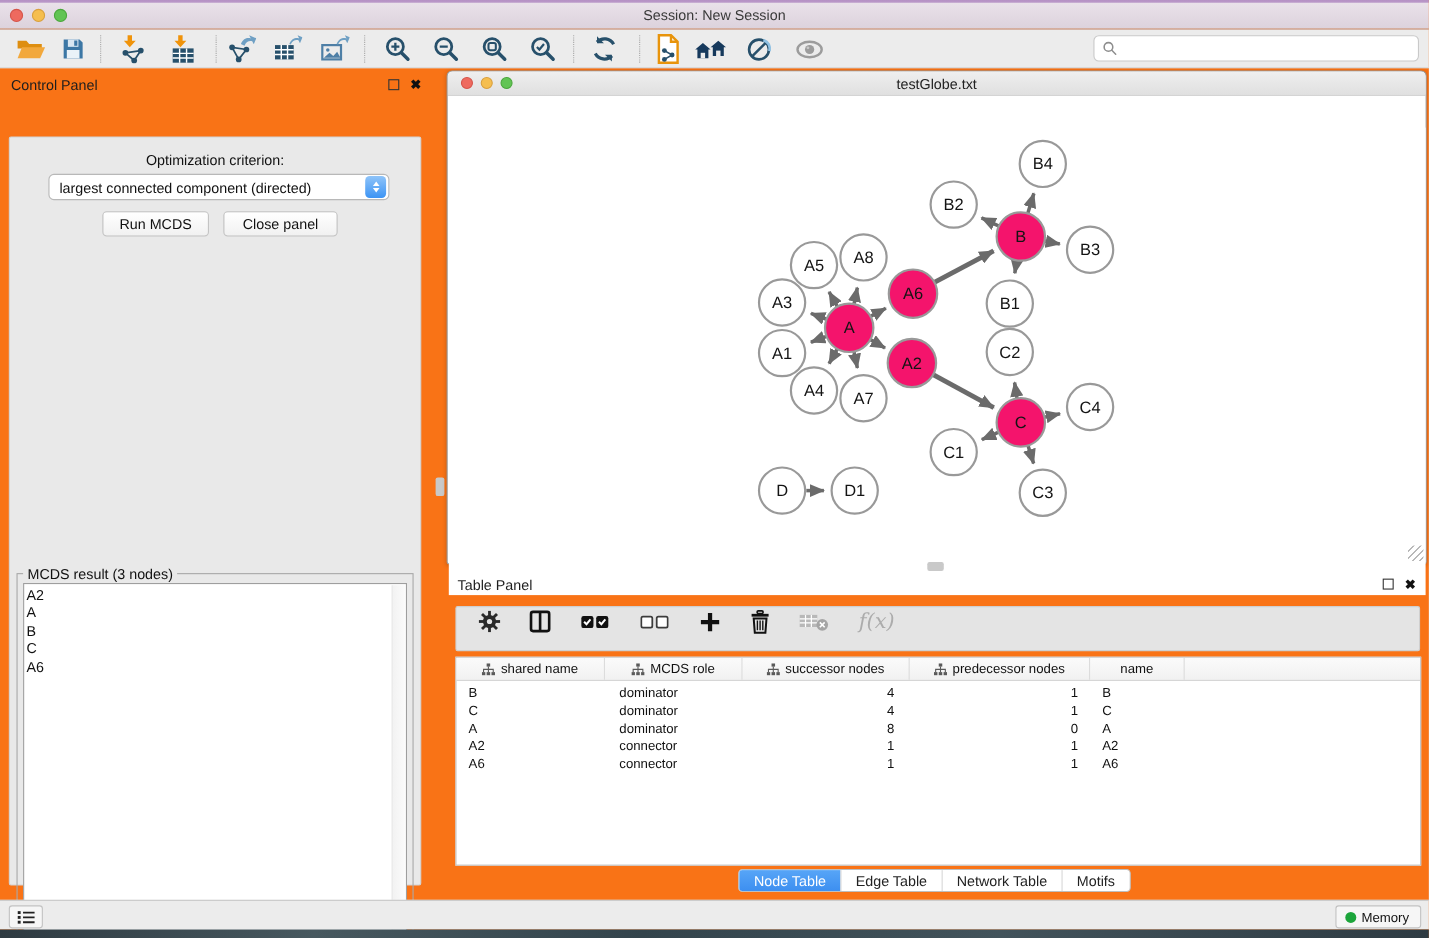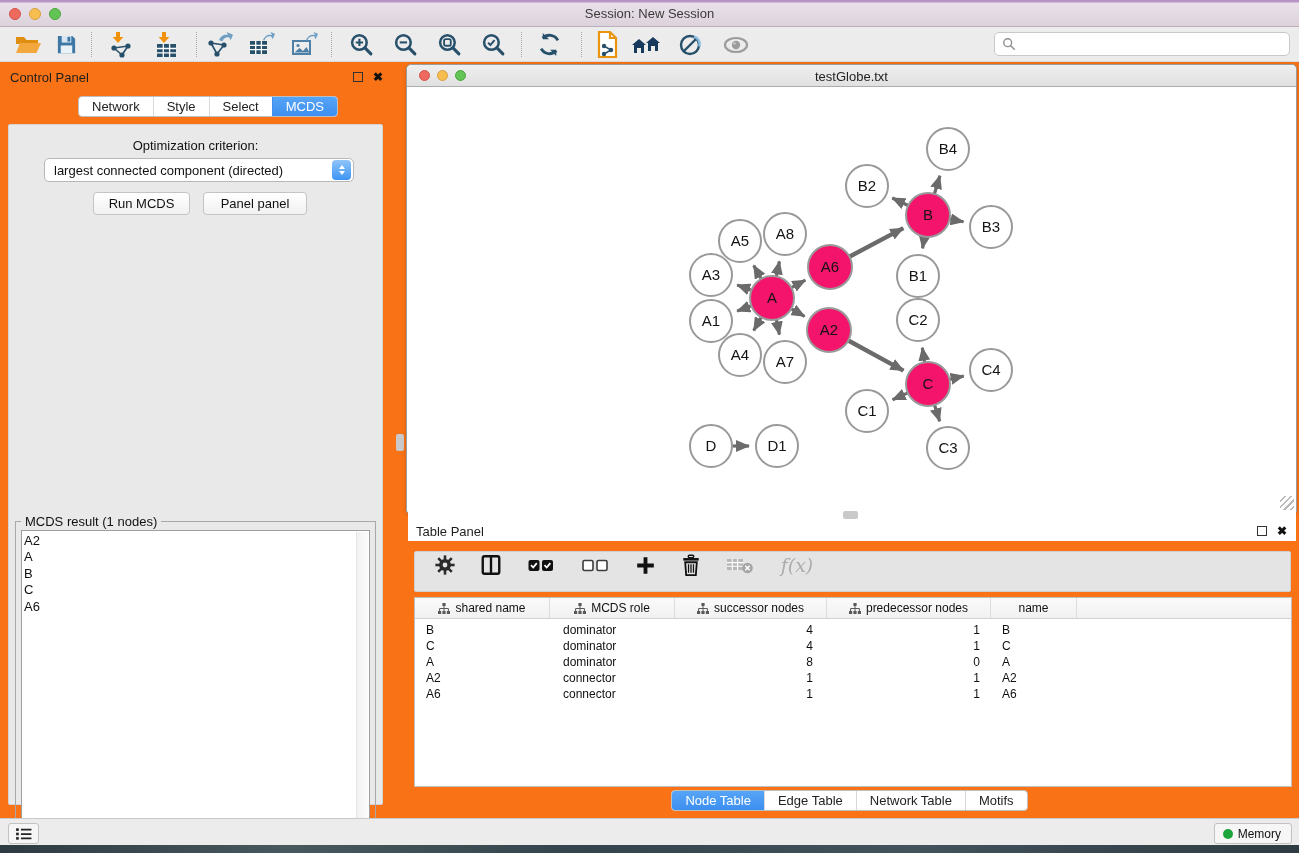--- a/index.html
+++ b/index.html
@@ -249,41 +249,35 @@
       <input type="text" placeholder="" style="">
     </div>
   </div>
 
   <div class="control-panel">
     <div class="panel-titlerow">Control Panel</div>
     <div class="cp-icons">
       <span class="float-ico"></span>
       <span class="close-ico">✖</span>
     </div>
-    <div class="segctl cp-tabs" id="cp-tabs">
-        <div class="seg">Network</div>
-        <div class="seg">Style</div>
-        <div class="seg">Select</div>
-        <div class="seg seg-sel">MCDS</div>
-      </div>
 
     <div class="cp-body">
       <div class="opt-label">Optimization criterion:</div>
       <div class="combo">
         <div class="combo-text">largest connected component (directed)</div>
         <div class="combo-btn">
             <span class="chev-up"></span>
             <span class="chev-dn"></span>
           </div>
       </div>
       <div class="btn" style="left:84px; top:67px; width:97px;">Run MCDS</div>
-      <div class="btn" style="left:194px; top:67px; width:104px;">Panel panel</div>
+      <div class="btn" style="left:194px; top:67px; width:104px;">Close panel</div>
 
       <div class="groupbox">
-        <div class="groupbox-legend">MCDS result (1 nodes)</div>
+        <div class="groupbox-legend">MCDS result (3 nodes)</div>
         <div class="listbox">
           <div class="listbox-inner" id="mcds-list">
               <div>A2</div>
               <div>A</div>
               <div>B</div>
               <div>C</div>
               <div>A6</div>
             </div>
           <div class="vtrack"></div>
         </div>

